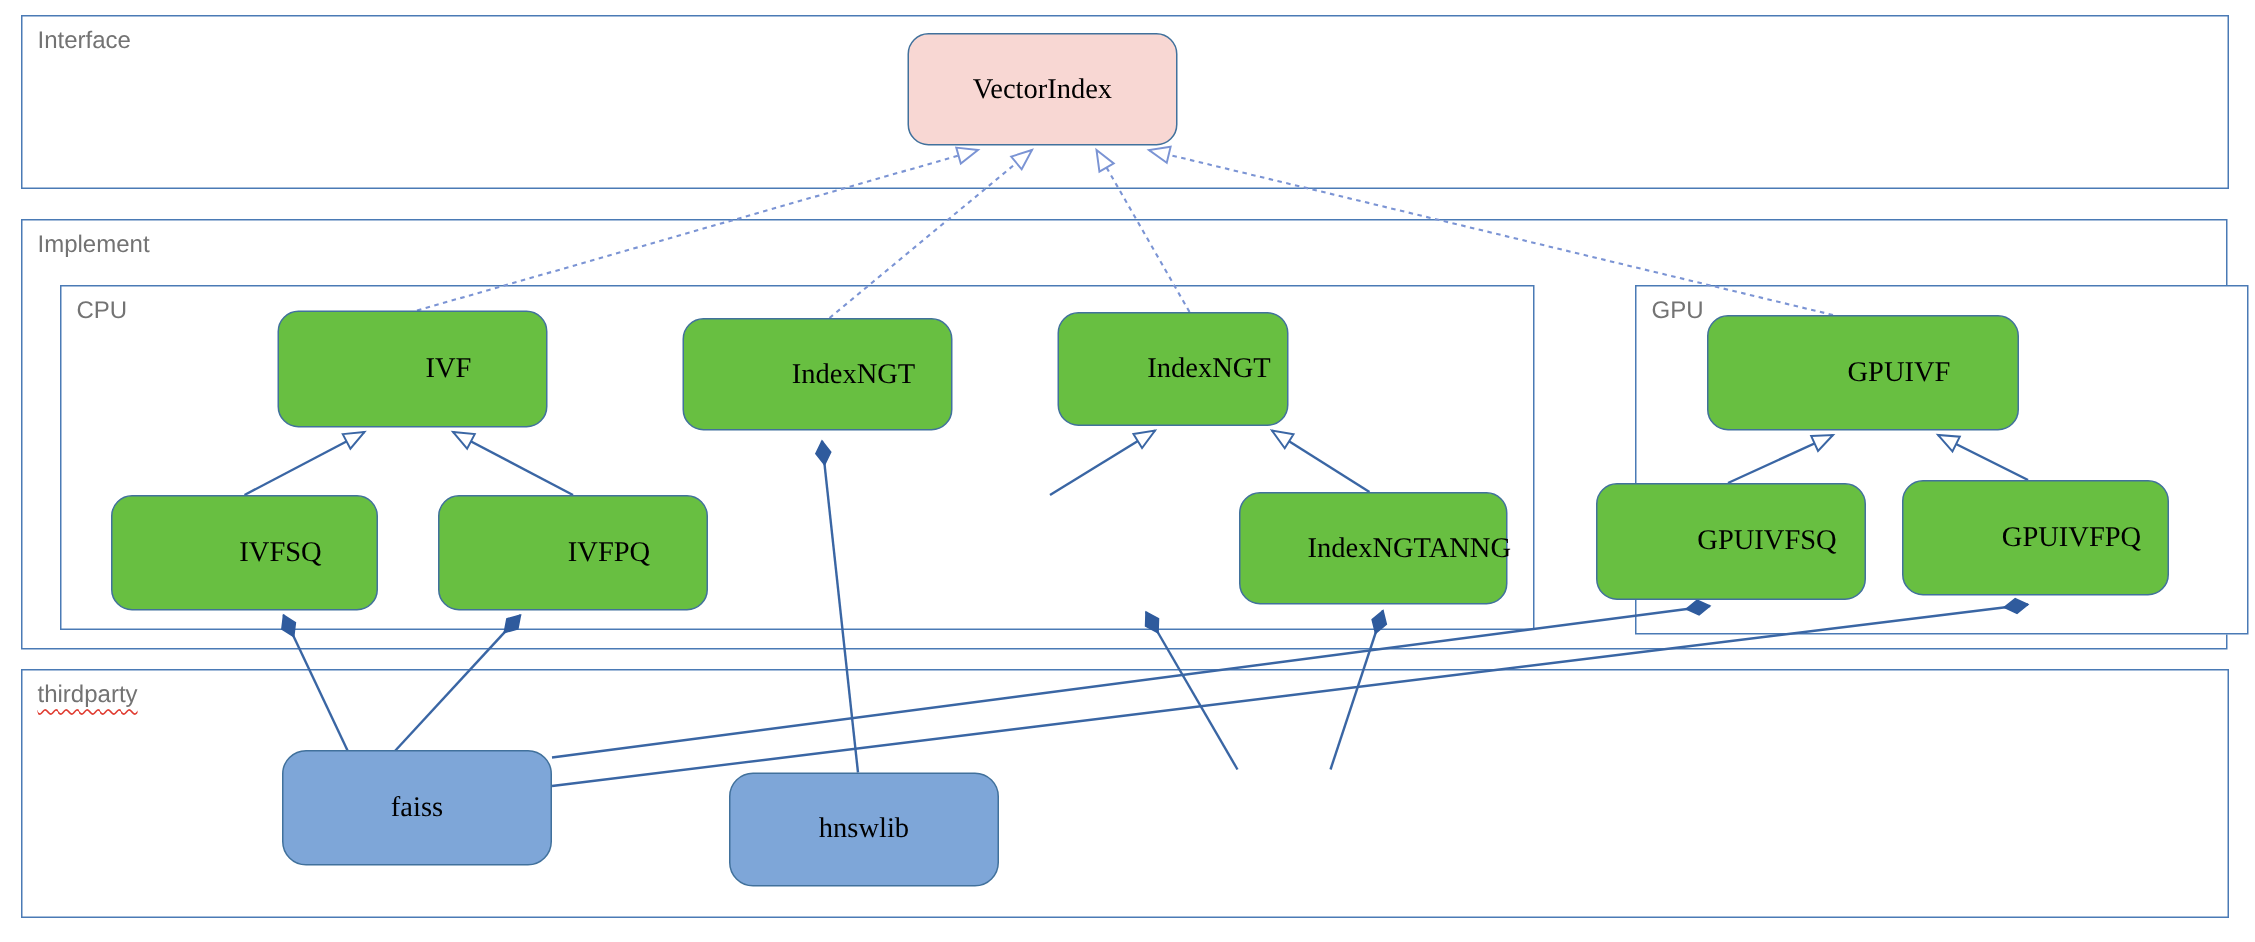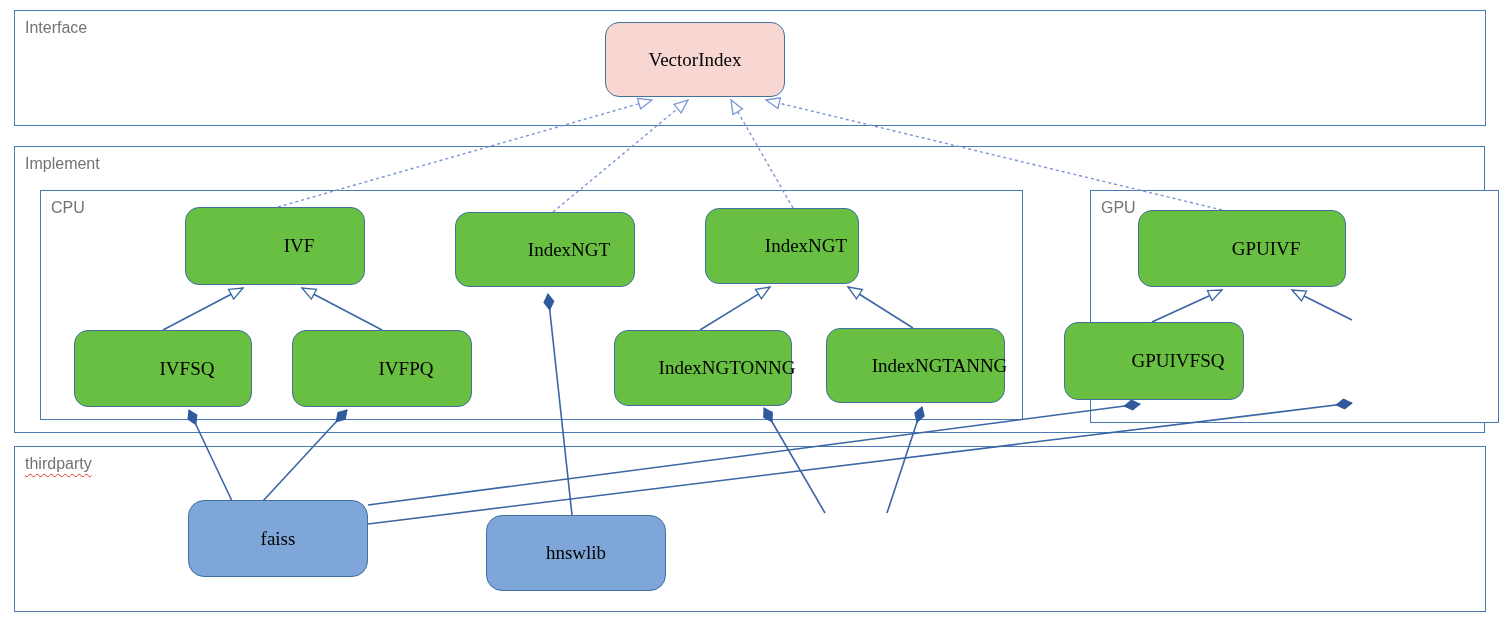--- a/index.html
+++ b/index.html
@@ -134,32 +134,32 @@
     </div>
   <div class="node green" id="n-indexngt">
       <span>IndexNGT</span>
     </div>
   <div class="node green" id="n-ivfpq">
       <span>IVFPQ</span>
     </div>
   <div class="node green" id="n-ivfsq">
       <span>IVFSQ</span>
     </div>
-  <div class="node green" id="n-indexngtonng">
-      <span>IndexNGTONNG</span>
-    </div>
   <div class="node green" id="n-indexngtanng">
       <span>IndexNGTANNG</span>
     </div>
 
   <div class="node green" id="n-gpuivf">
       <span>GPUIVF</span>
     </div>
   <div class="node green" id="n-gpuivfsq">
       <span>GPUIVFSQ</span>
+    </div>
+  <div class="node green" id="n-gpuivfpq">
+      <span>GPUIVFPQ</span>
     </div>
 
   <div class="node blue" id="n-faiss">
       <span>faiss</span>
     </div>
   <div class="node blue" id="n-hnswlib">
       <span>hnswlib</span>
     </div>
 
 </div>

